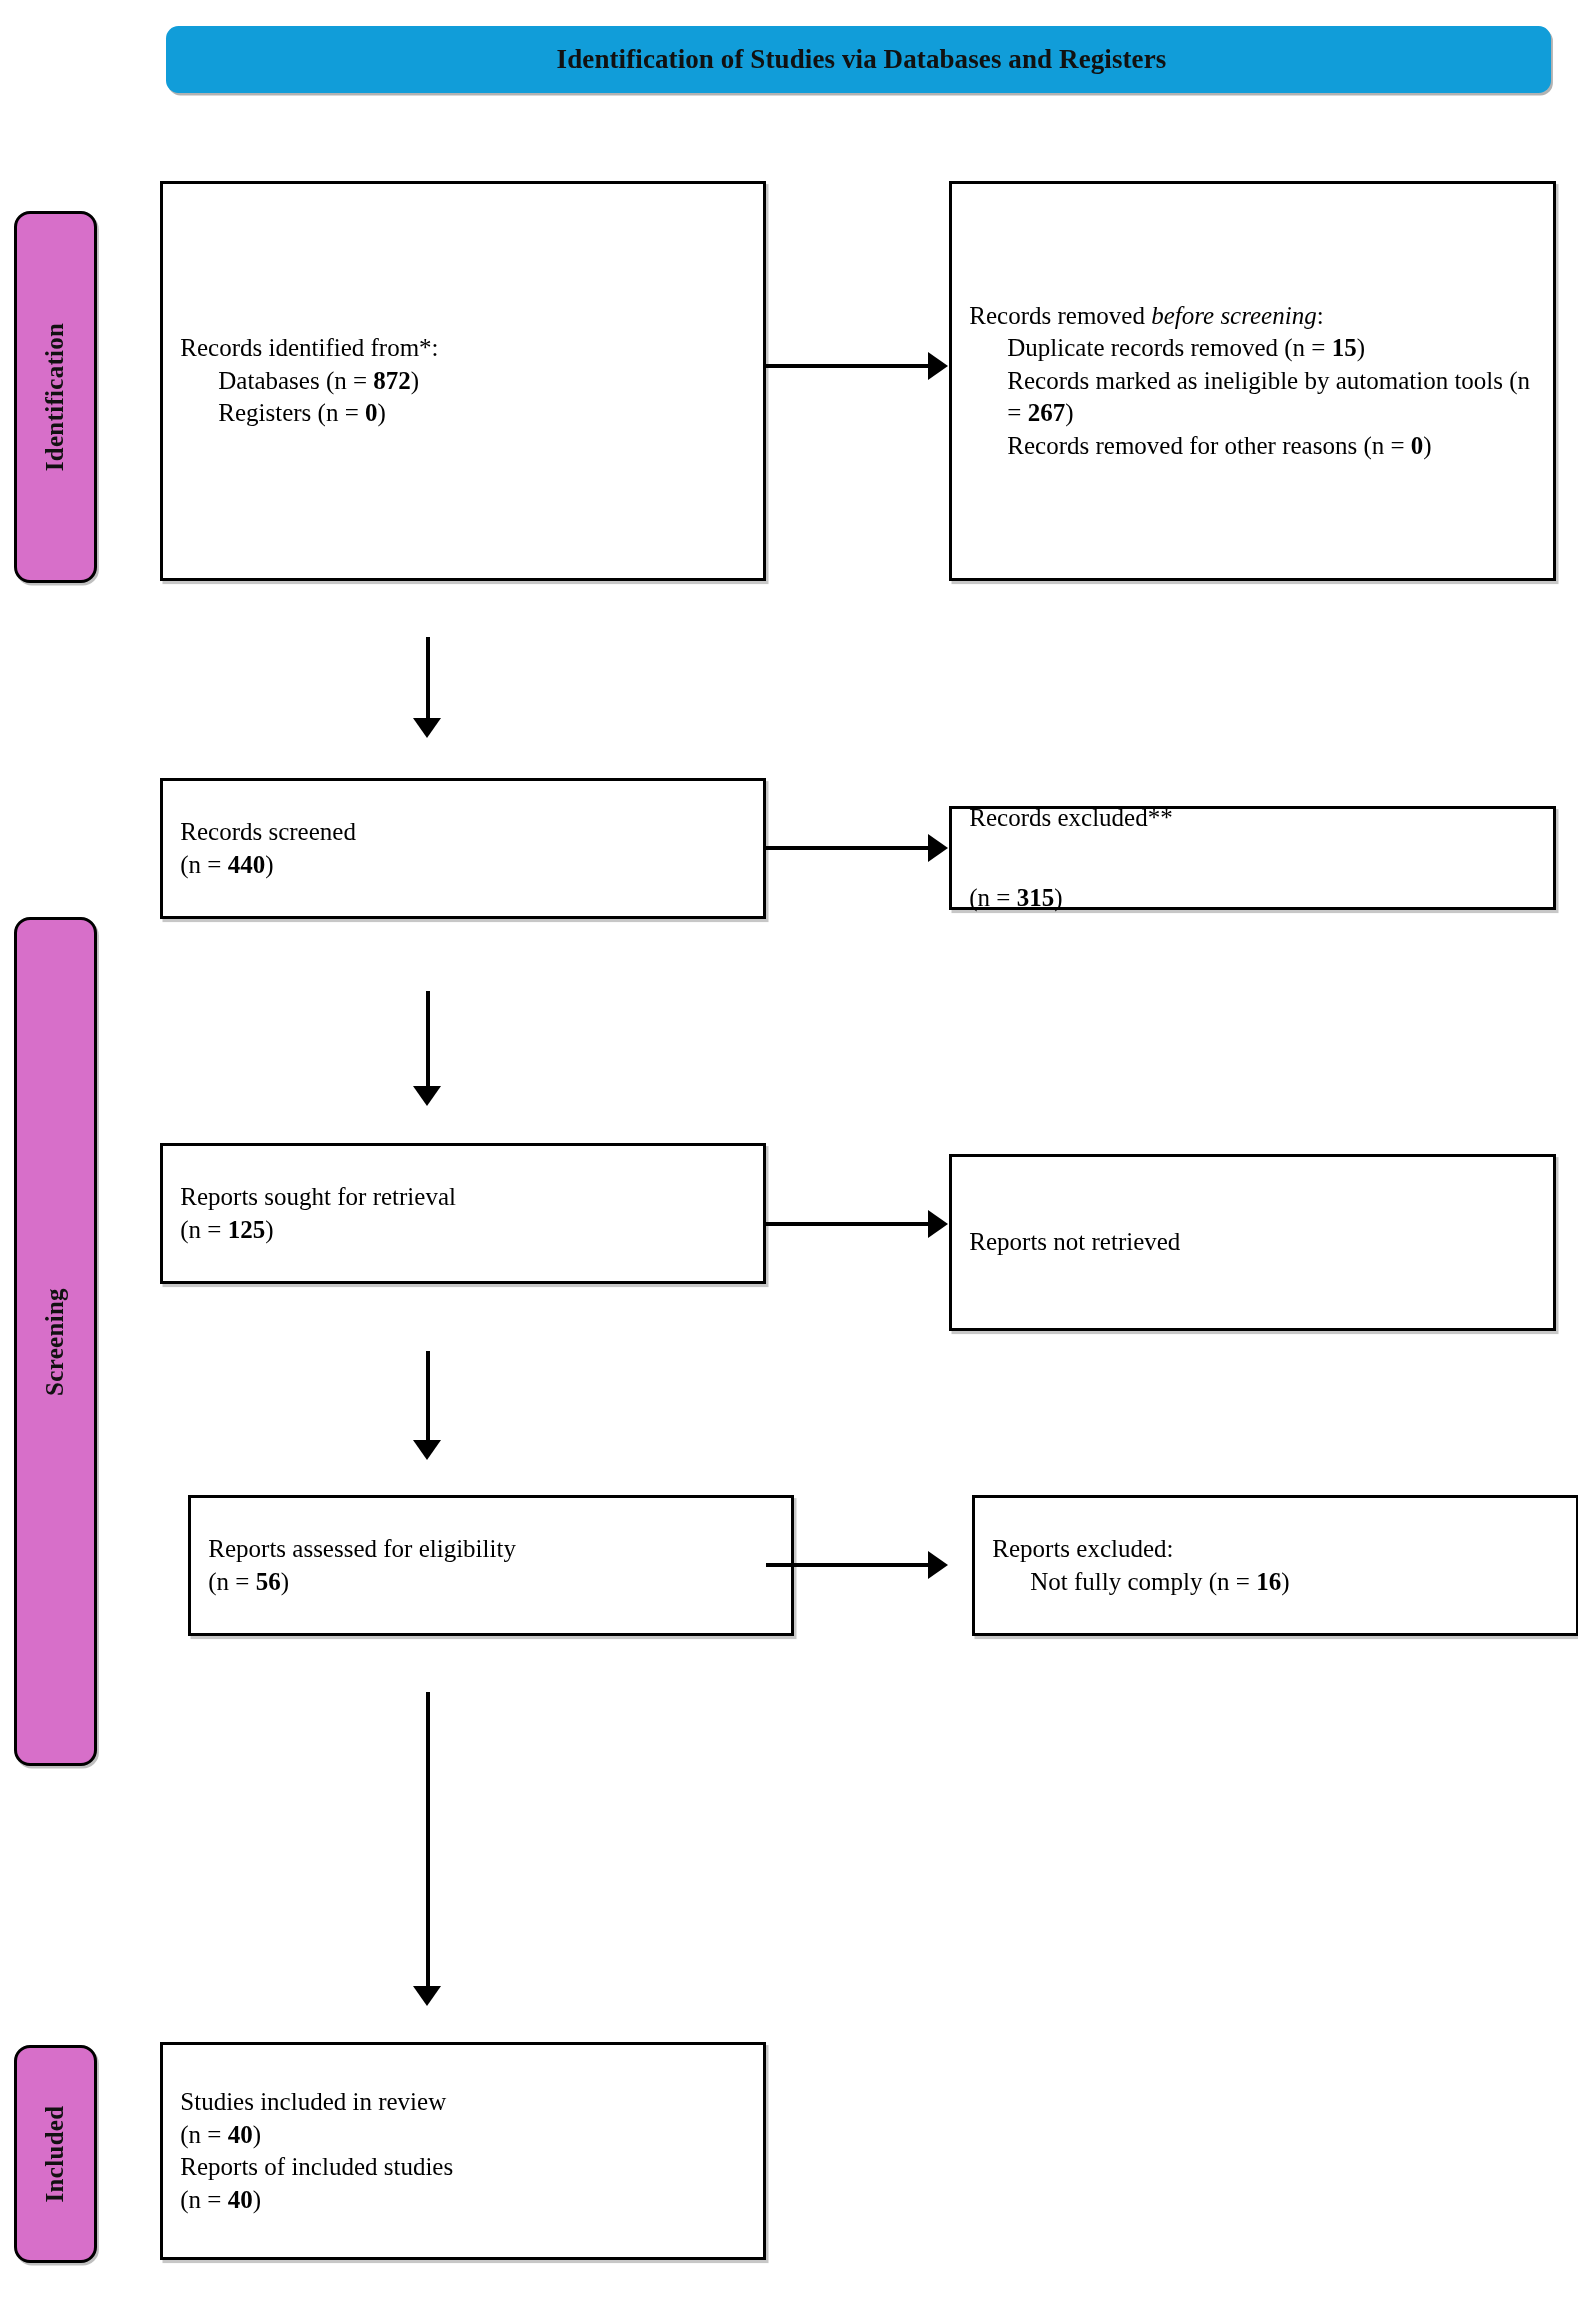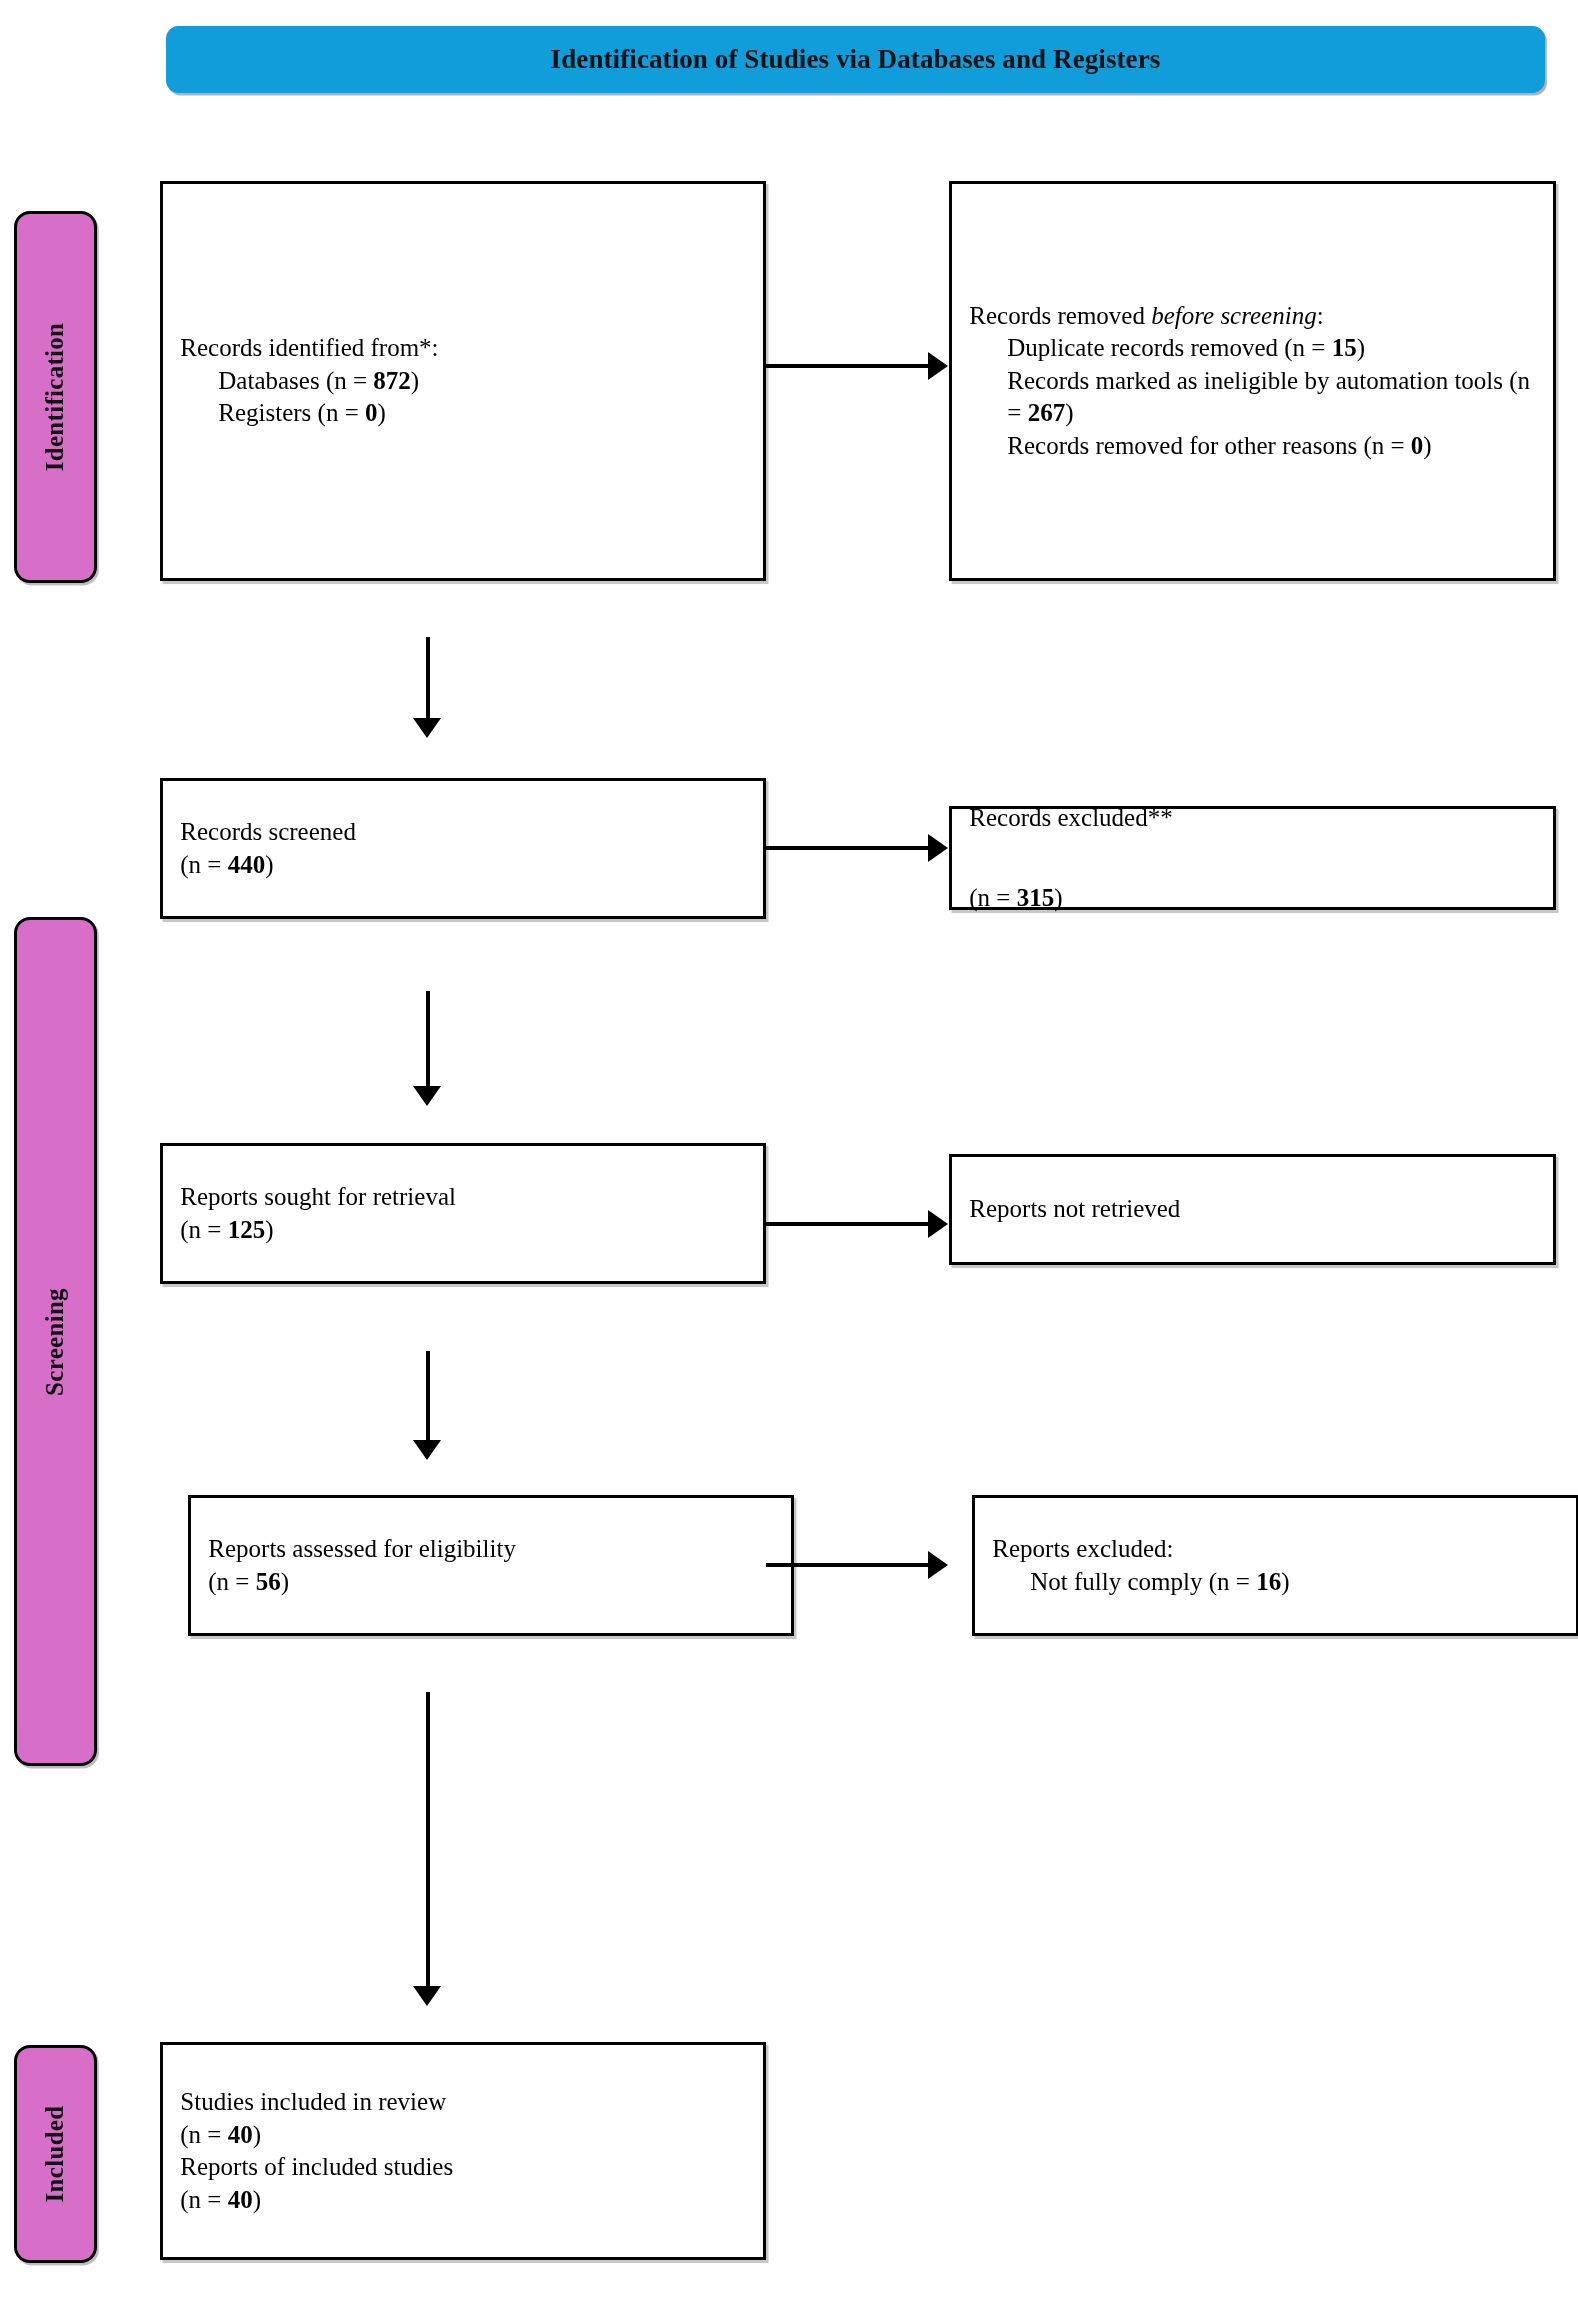--- a/index.html
+++ b/index.html
@@ -25,20 +25,21 @@
     left: 166px;
     top: 26px;
     width: 1379px;
     height: 67px;
     background: #119DD9;
     border-radius: 12.4px;
     box-shadow: 1.9px 2.5px 0 rgba(0,0,0,0.30);
     display: flex;
     align-items: center;
     justify-content: center;
+    padding-left: 6px;
   }
   .header-title {
     font-size: 27px;
     font-weight: bold;
     color: #111111;
     letter-spacing: 0.1px;
     text-align: center;
     line-height: 1.1;
   }
 
@@ -87,21 +88,21 @@
   .flow-box p.indent { padding-left: 38px; }
   .flow-box p .num { font-weight: bold; }
   .flow-box p .ital { font-style: italic; }
 
   
   #box-identified      { left: 160px;  top: 181px;  width: 606px;  height: 400px; }
   #box-removed         { left: 949px; top: 181px;  width: 607px;  height: 400px; }
   #box-screened        { left: 160px;  top: 778px; width: 606px;  height: 141px; }
   #box-excluded        { left: 949px; top: 806px; width: 607px;  height: 104px; gap: 47px; }
   #box-sought          { left: 160px;  top: 1143px; width: 606px;  height: 141px; }
-  #box-not-retrieved   { left: 949px; top: 1154px; width: 607px;  height: 111px; }
+  #box-not-retrieved   { left: 949px; top: 1154px; width: 607px;  height: 177px; }
   #box-assessed        { left: 160px;  top: 1495px; width: 606px;  height: 141px; margin-left: 28px; }
   #box-reports-excl    { left: 949px; top: 1495px; width: 607px;  height: 141px; margin-left: 23px; }
   #box-included        { left: 160px;  top: 2042px; width: 606px;  height: 218px; }
 
   
   .arrow {
     position: absolute;
   }
   .arrow .shaft-v {
     position: absolute;

